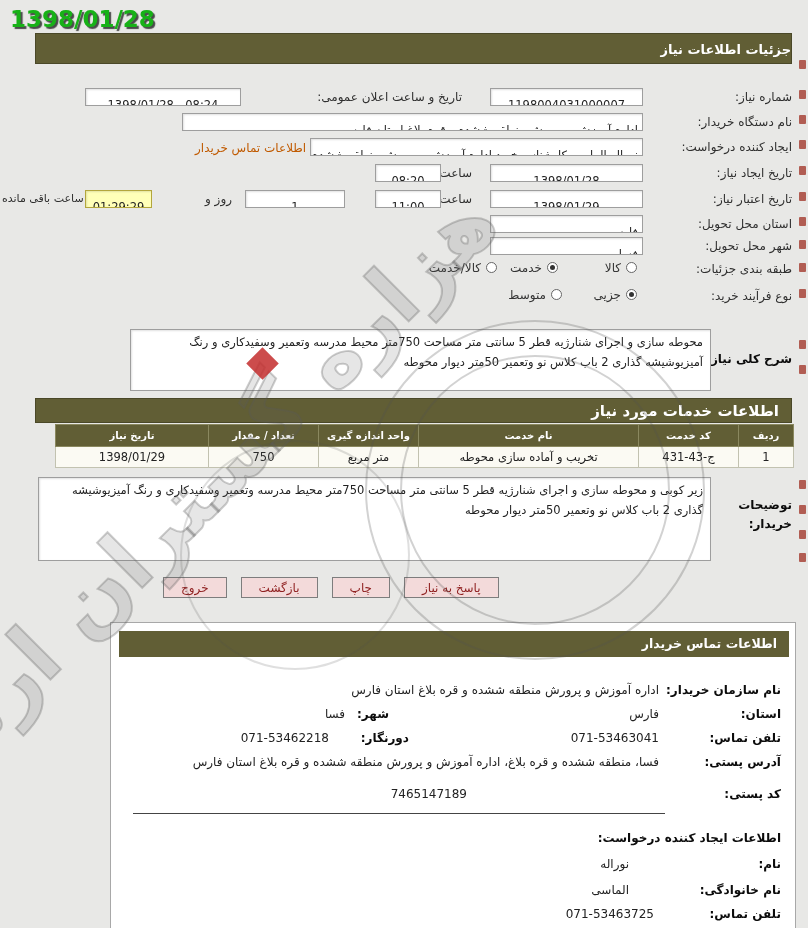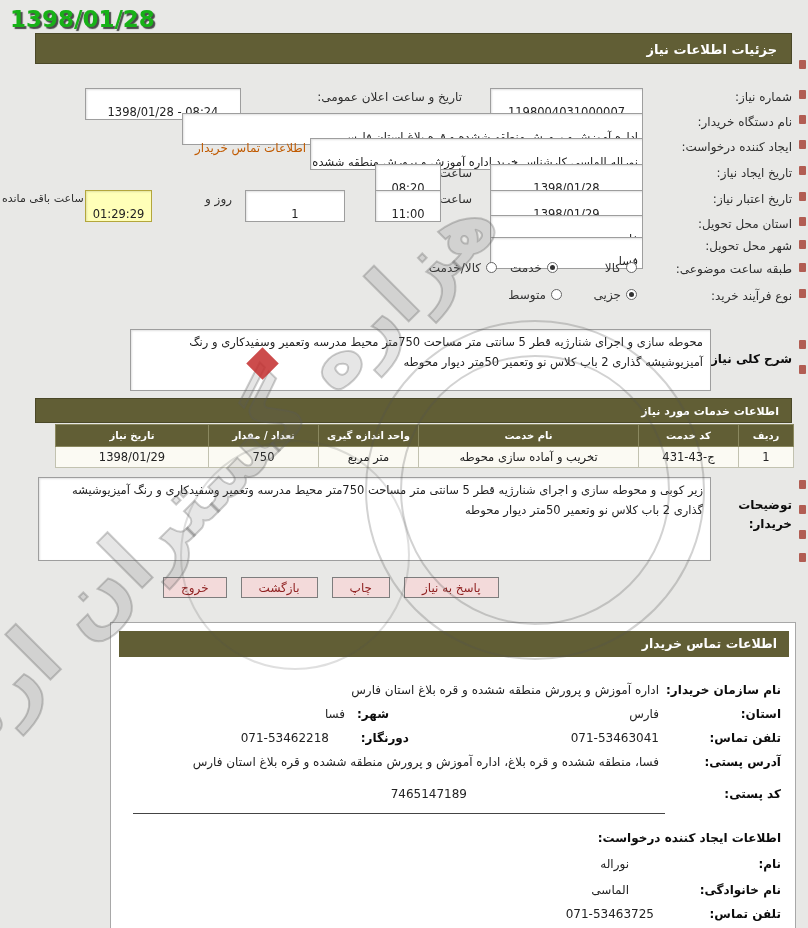--- a/index.html
+++ b/index.html
@@ -6,45 +6,45 @@
   html,body { width:808px; height:928px; }
   body { font-family:"DejaVu Sans","Liberation Sans",sans-serif; background:#e8e8e6; }
   #page { position:relative; width:808px; height:928px; overflow:hidden; direction:rtl; background:#e8e8e6; }
   .ltr { direction:ltr; unicode-bidi:isolate; }
 
   .stamp { position:absolute; left:10px; top:6px; font-size:23px; font-weight:bold; color:#17b117;
            text-shadow:2px 2px 1px #4a4a4a; z-index:6; }
 
   .bar { position:absolute; background:#615e35; color:#fff; font-weight:bold; }
   #main-bar { left:35px; top:33px; width:757px; height:31px; font-size:13px; line-height:31px;
-              padding-right:14px; border:1px solid #4a4828; }
+              border:1px solid #4a4828; }
 
   .lbl { position:absolute; font-size:12px; color:#303030; white-space:nowrap; }
   .lbl.b { font-weight:bold; color:#0c0c0c; }
 
   .box { position:absolute; height:18px; background:#fff; border:1px solid #9e9e9e; font-size:11.5px;
-         color:#222; line-height:16px; padding:15px 4px; overflow:hidden; white-space:nowrap;
+         color:#222; line-height:16px; padding:8px 4px; overflow:hidden; white-space:nowrap;
          box-shadow:inset 1px 1px 2px rgba(0,0,0,0.12); }
   .box.center { text-align:center; }
   .box.right { text-align:right; }
   .hl { background:#ffffb8; border:1px solid #b3a63c; }
 
   .link { position:absolute; font-size:12px; color:#c05a00; cursor:pointer; white-space:nowrap; }
 
   .radio { position:absolute; display:flex; align-items:center; gap:5px; direction:rtl; height:15px; cursor:pointer; }
   .rc { width:11px; height:11px; border:1px solid #666; border-radius:50%; background:#fff;
         position:relative; flex:0 0 auto; }
   .rc.checked::after { content:""; position:absolute; inset:2px; background:#333; border-radius:50%; }
   .rl { font-size:12px; color:#333; white-space:nowrap; }
 
   .area { position:absolute; background:#fff; border:1px solid #9e9e9e; font-size:11.5px; color:#222;
           padding:3px 7px; line-height:1.7; text-align:right;
           box-shadow:inset 1px 1px 2px rgba(0,0,0,0.12); overflow:hidden; }
 
-  #svc-bar { left:35px; top:398px; width:757px; height:25px; font-size:11px; line-height:25px;
+  #svc-bar { left:35px; top:398px; width:757px; height:25px; font-size:15px; line-height:25px;
              padding-right:12px; border:1px solid #4a4828; }
   #svc-table { position:absolute; left:55px; top:424px; width:738px; border-collapse:collapse; table-layout:fixed; }
   #svc-table th { background:#615e35; color:#fff; font-size:10px; font-weight:bold; height:22px;
                   border:1px solid #8a885f; text-align:center; }
   #svc-table td { background:#fbfaf3; font-size:11.5px; color:#222; height:21px; text-align:center;
                   border:1px solid #c2c2b0; overflow:hidden; white-space:nowrap; }
 
   #btn-row { position:absolute; left:163px; top:577px; display:flex; gap:14px; direction:rtl; z-index:2; }
   .btn { background:#f3dada; border:1px solid #7d7d7d; color:#8f1f1f; font-size:12px; font-family:inherit;
          padding:2px 17px; height:21px; white-space:nowrap; cursor:pointer; }
@@ -104,21 +104,21 @@
   <div class="box center" style="left:245px;top:190px;width:100px">1</div>
   <span class="lbl" style="top:192px;left:205px">روز و</span>
   <div class="box center ltr hl" style="left:85px;top:190px;width:67px">01:29:29</div>
   <span class="lbl" style="top:192px;left:2px;font-size:11px">ساعت باقی مانده</span>
 
   <span class="lbl" style="top:217px;right:16px">استان محل تحویل:</span>
   <div class="box right" style="left:490px;top:215px;width:153px">فارس</div>
   <span class="lbl" style="top:239px;right:16px">شهر محل تحویل:</span>
   <div class="box right" style="left:490px;top:237px;width:153px">فسا</div>
 
-  <span class="lbl" style="top:262px;right:16px">طبقه ساعت موضوعی:</span>
+  <span class="lbl" style="top:262px;right:16px">طبقه بندی جزئیات:</span>
   <div class="radio" style="left:585px;top:260px;width:52px">
     <span class="rc"></span>
     <span class="rl">کالا</span>
   </div>
   <div class="radio" style="left:508px;top:260px;width:50px">
     <span class="rc checked"></span>
     <span class="rl">خدمت</span>
   </div>
   <div class="radio" style="left:415px;top:260px;width:82px">
     <span class="rc"></span>

